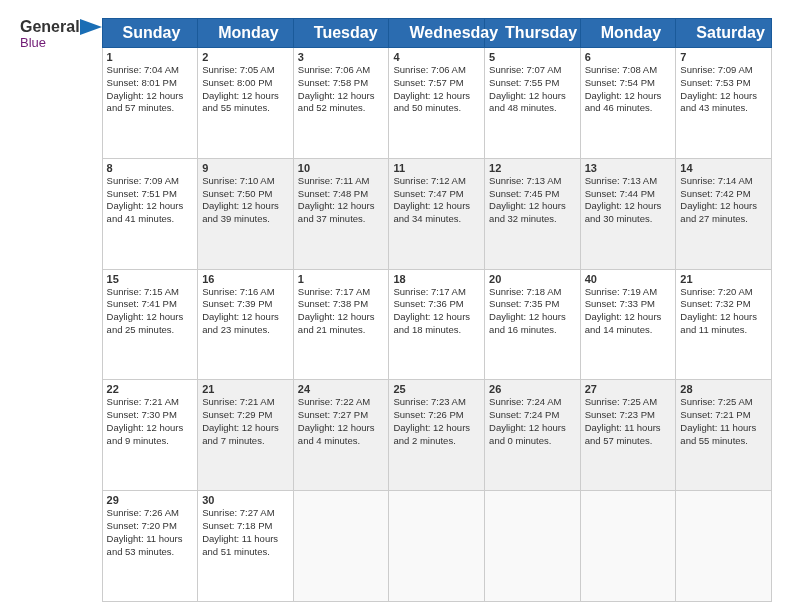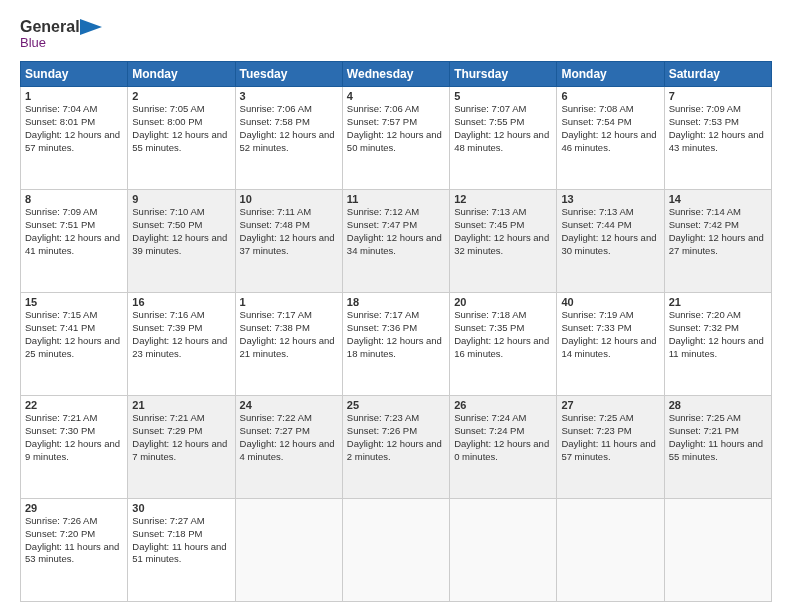--- a/index.html
+++ b/index.html
@@ -8,21 +8,21 @@
       background: #fff;
       width: 792px;
       height: 612px;
       overflow: hidden;
     }
     .page {
       width: 792px;
       height: 612px;
       padding: 18px 20px 10px 20px;
       display: flex;
-      flex-direction: column;
+      flex-direction: row;
     }
     .header {
       display: flex;
       justify-content: space-between;
       align-items: flex-start;
       margin-bottom: 10px;
     }
     .logo {
       display: flex;
       align-items: center;
@@ -42,23 +42,23 @@
     .calendar {
       flex: 1;
       border: 1px solid #ccc;
       border-collapse: collapse;
       width: 100%;
       table-layout: fixed;
     }
     .calendar th {
       background: #2b6cb0;
       color: #fff;
-      font-size: 12px;
+      font-size: 16px;
       font-weight: bold;
-      padding: 5px 4px;
+      padding: 5px 20px;
       border: 1px solid #1a5a9a;
       text-align: left;
     }
     .calendar td {
       border: 1px solid #ccc;
       vertical-align: top;
       padding: 3px 4px;
       font-size: 9.5px;
       color: #333;
       background: #fff;

